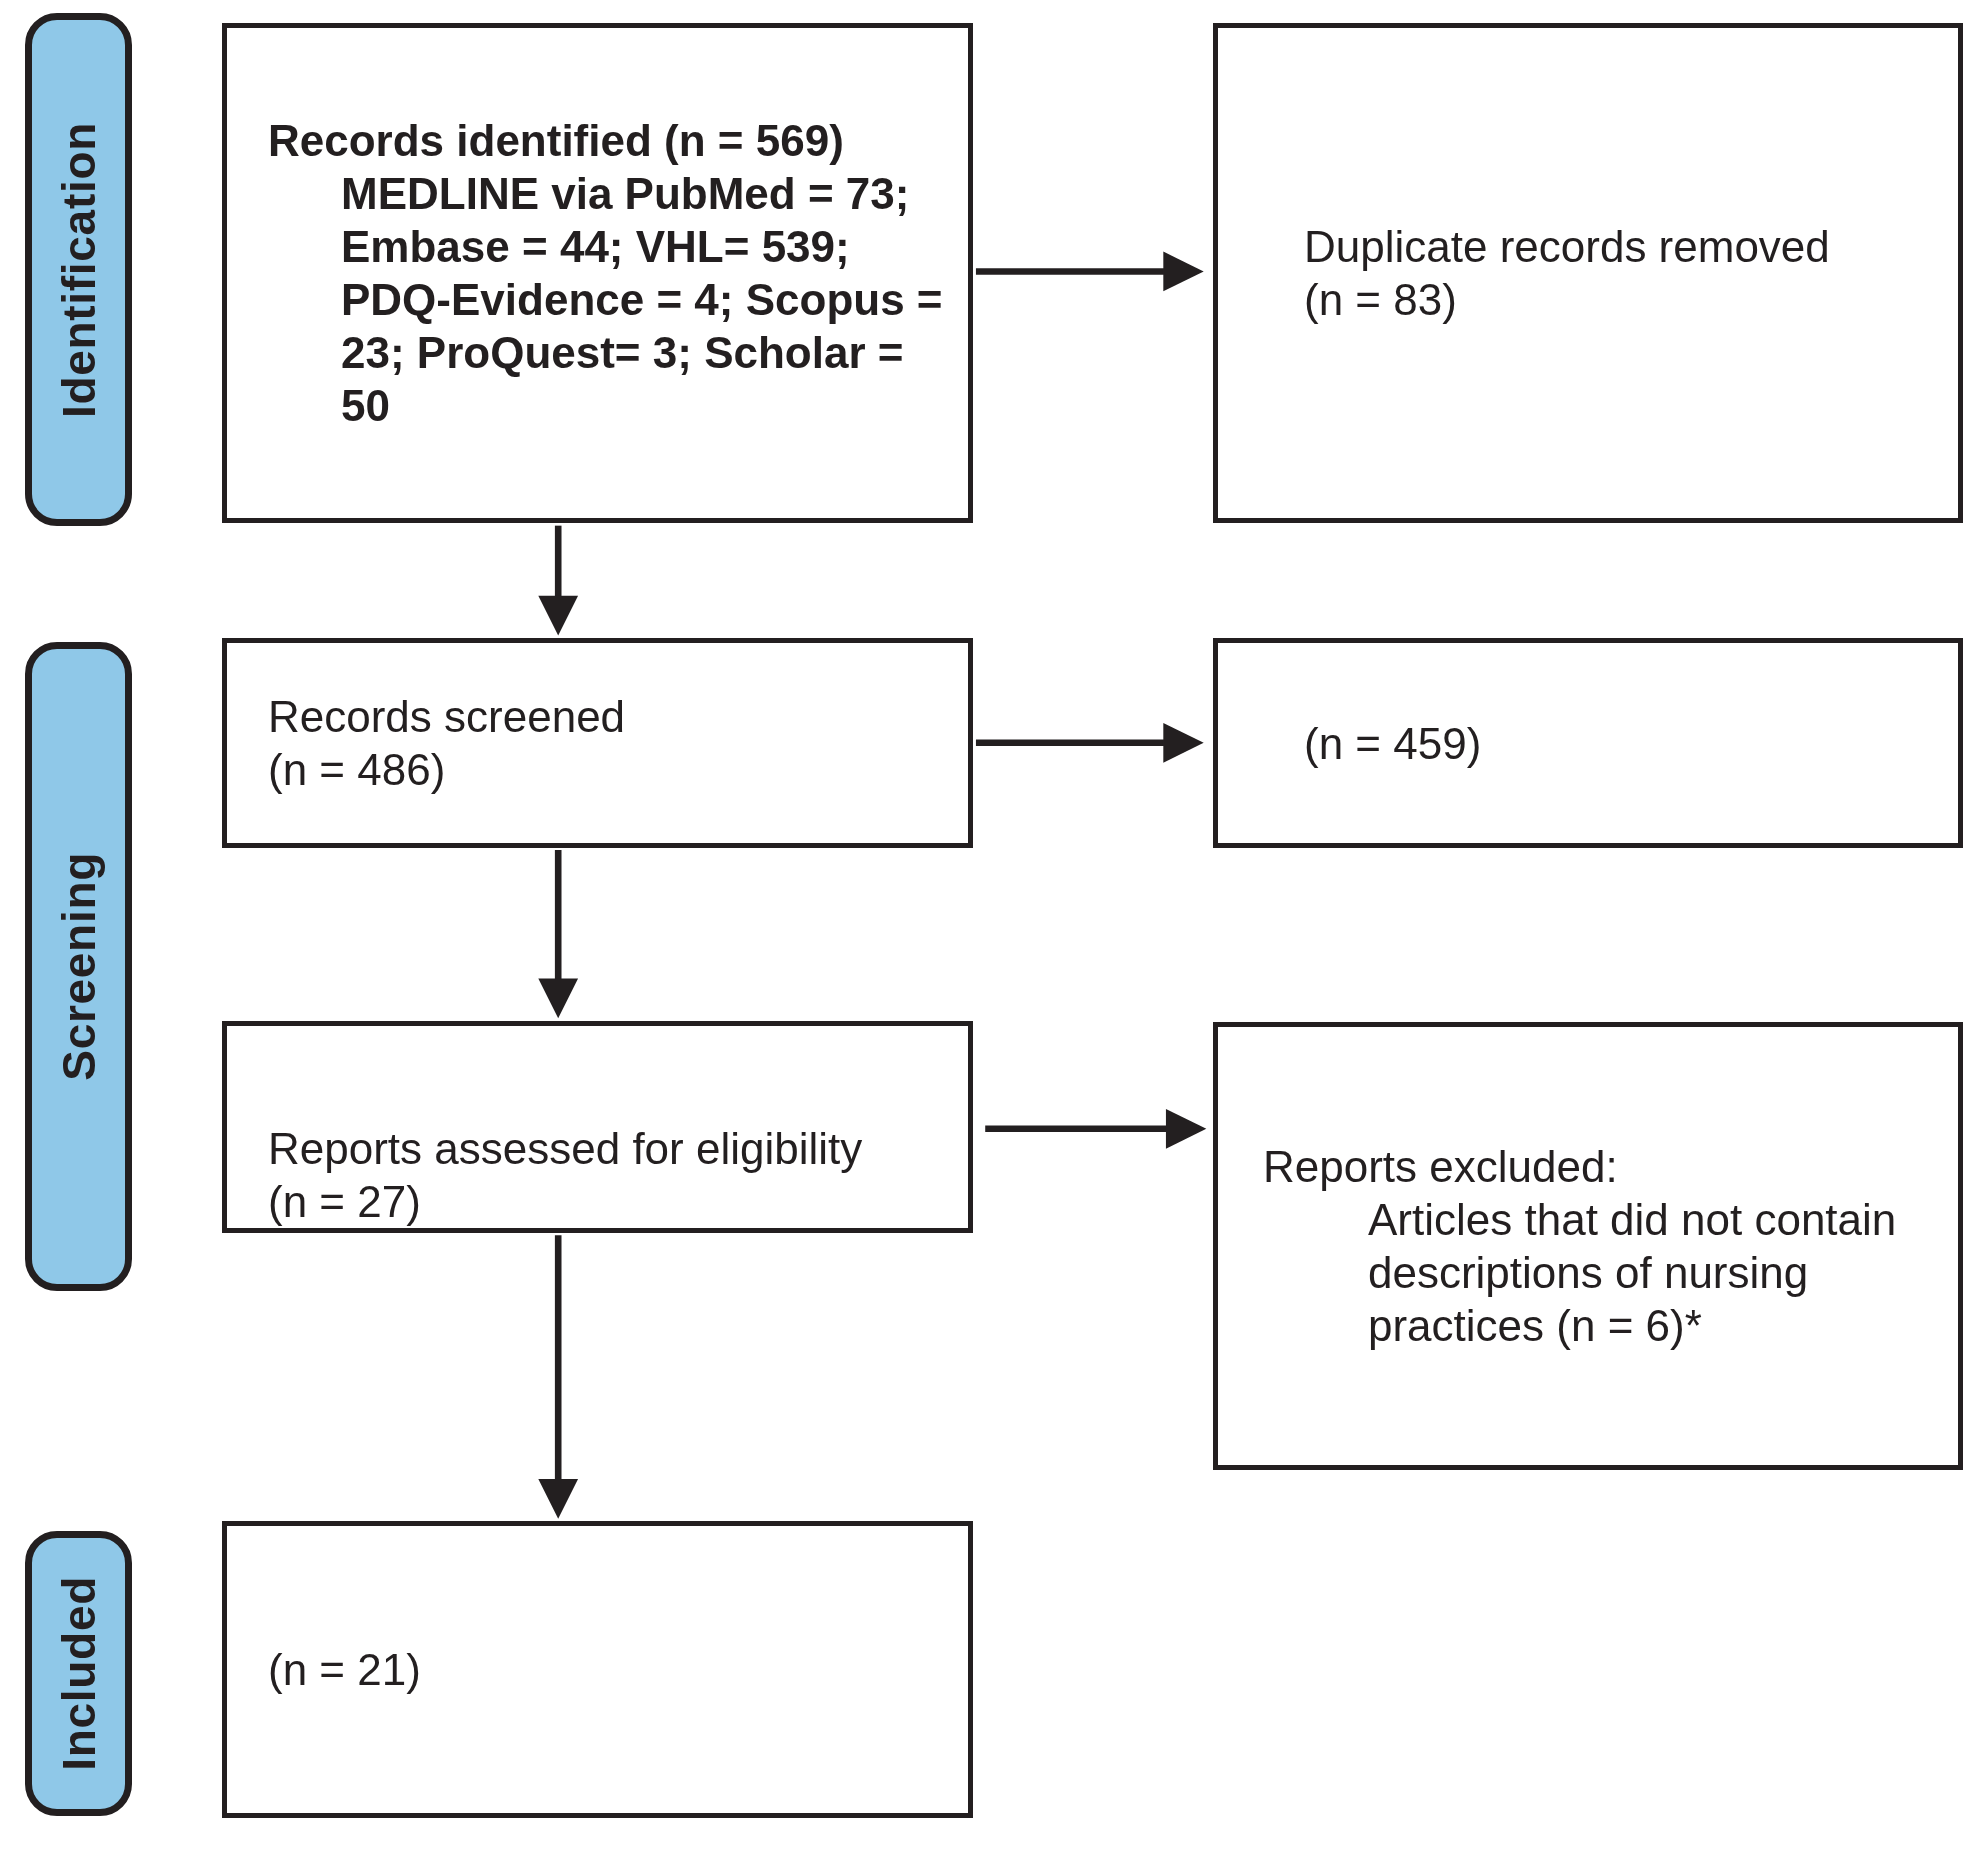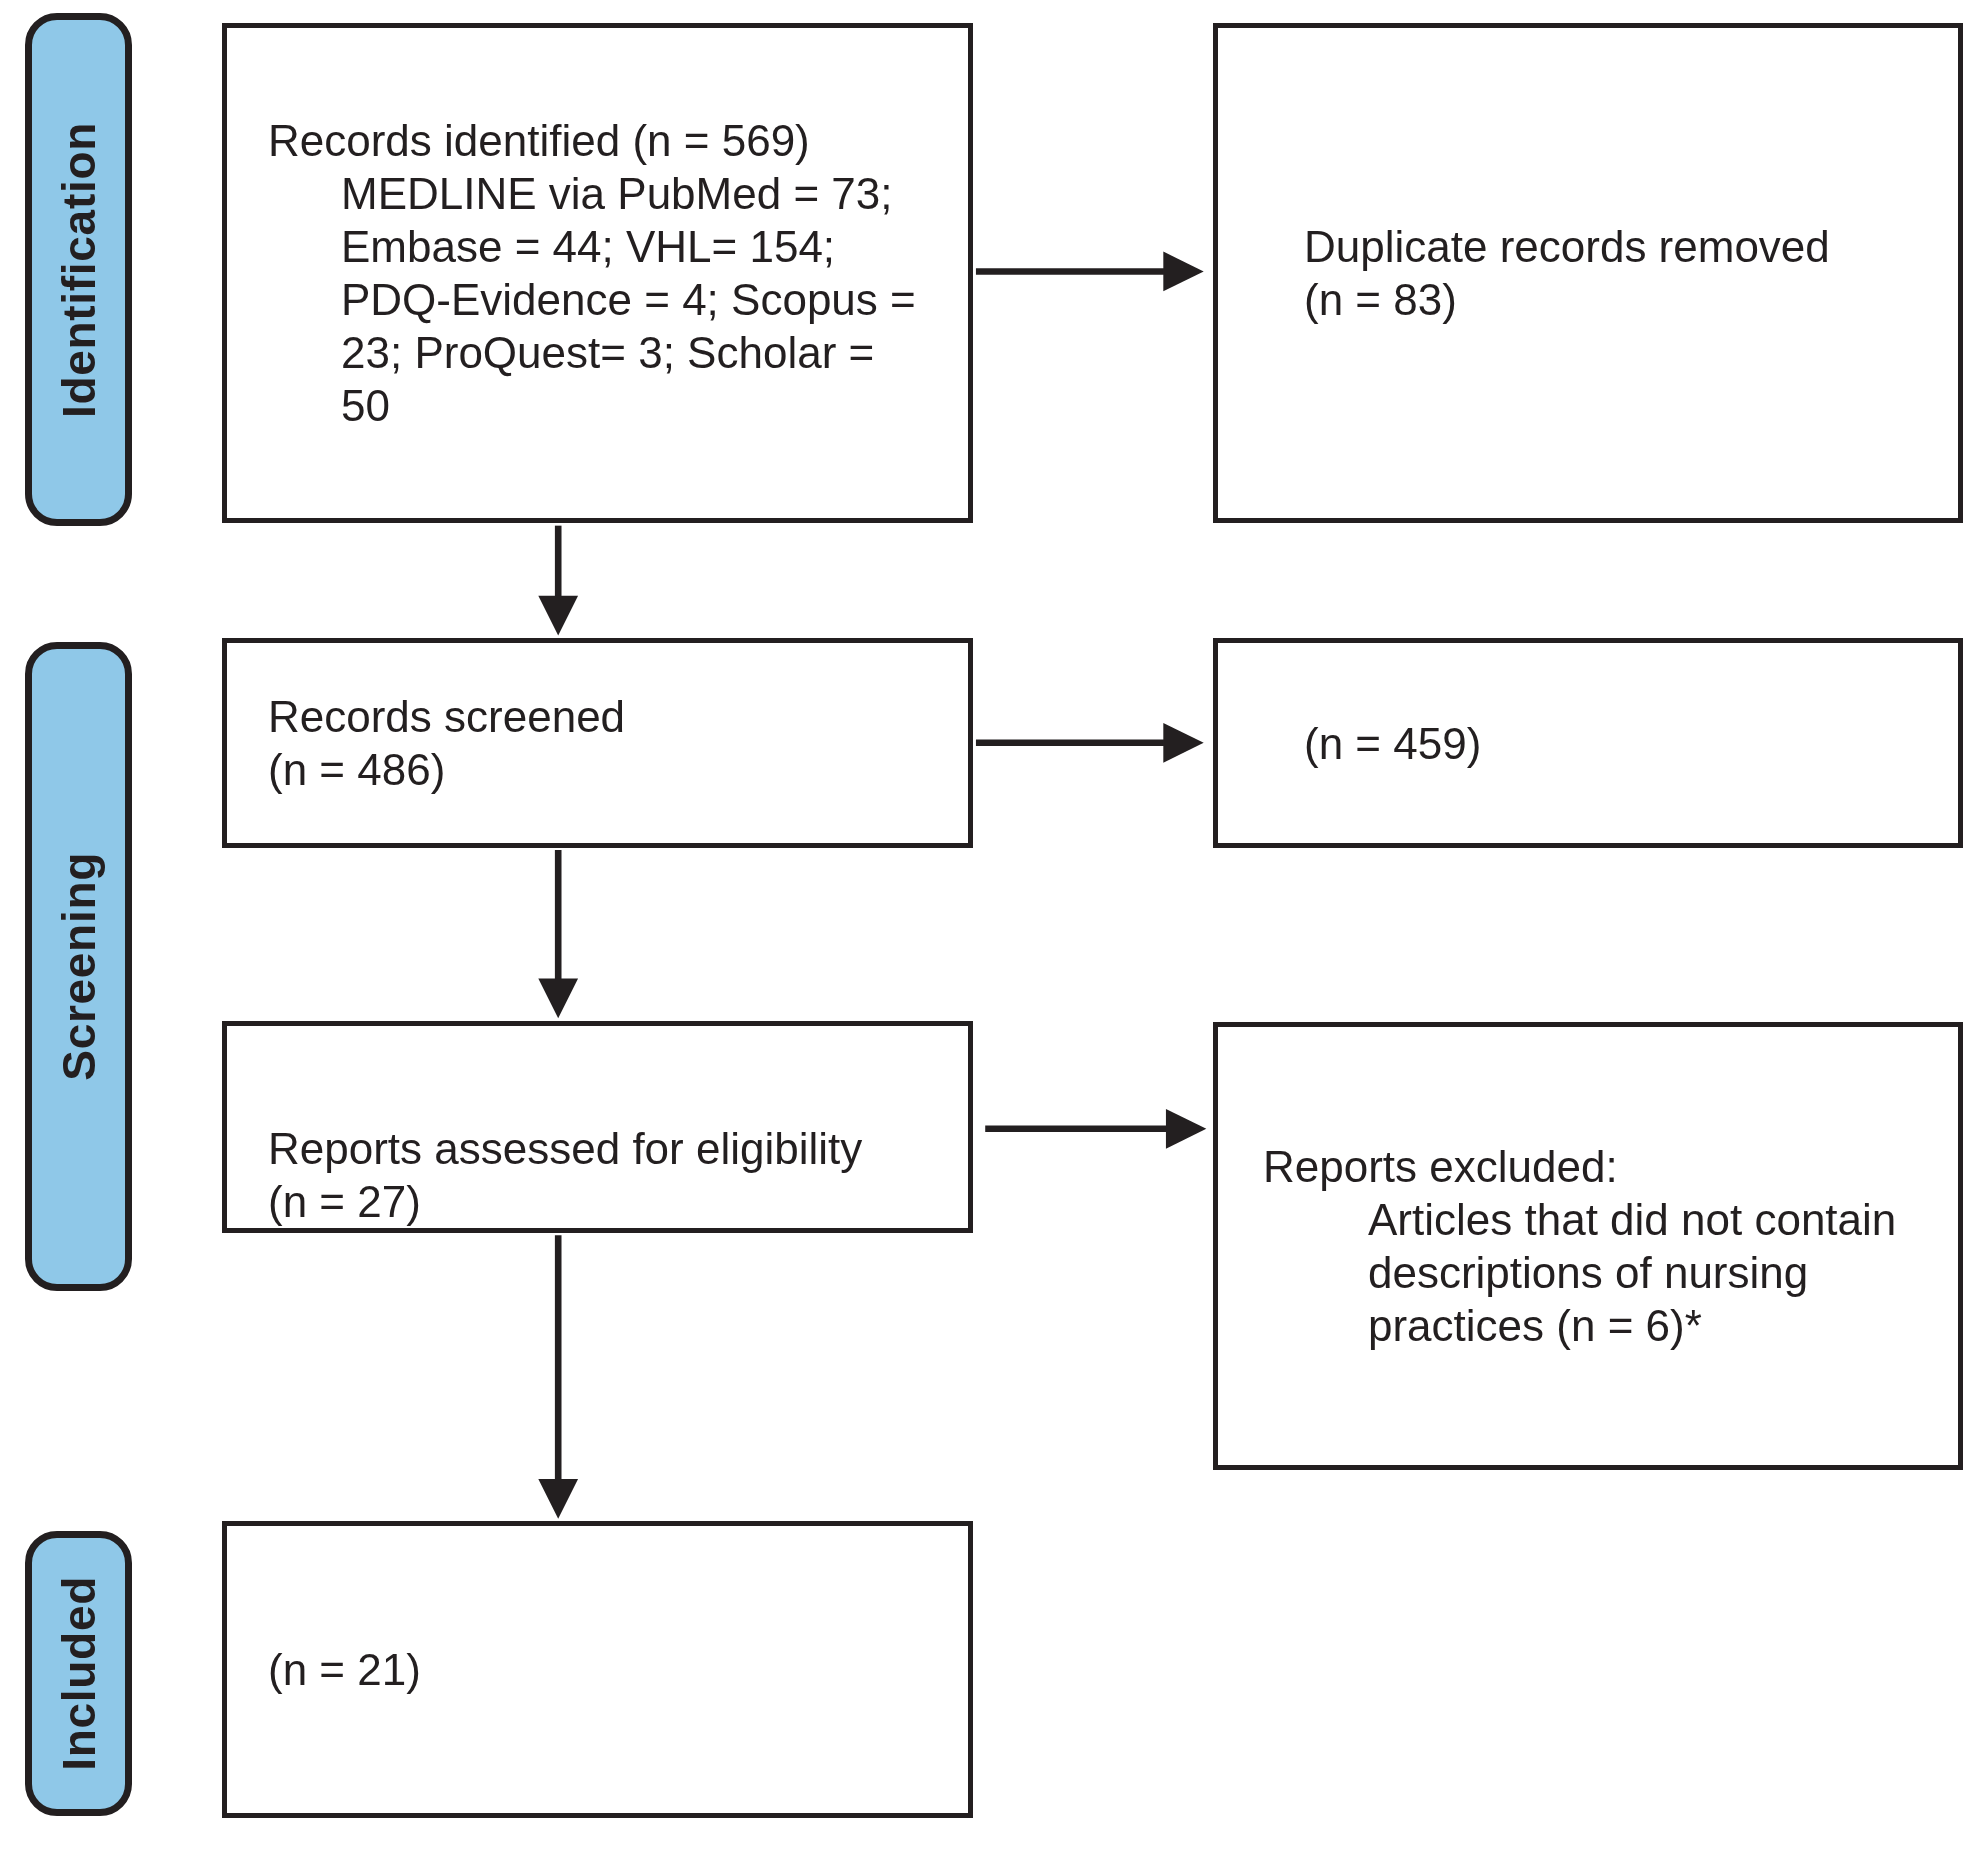--- a/index.html
+++ b/index.html
@@ -71,24 +71,24 @@
   </div>
 
   <div class="stage" style="left:25px; top:642px; width:107px; height:649px;">
     <span class="vtext">Screening</span>
   </div>
 
   <div class="stage" style="left:25px; top:1531px; width:107px; height:285px;">
     <span class="vtext">Included</span>
   </div>
 
-  <div class="fbox pad-sm" style="left:222px; top:23px; width:751px; height:500px;">
+  <div class="fbox pad-sm" style="left:222px; top:23px; width:751px; height:500px;font-weight:bold;">
     <div class="ln">Records identified (n = 569)</div>
     <div class="ln indent-110">MEDLINE via PubMed = 73;</div>
-    <div class="ln indent-110">Embase = 44; VHL= 154;</div>
+    <div class="ln indent-110">Embase = 44; VHL= 539;</div>
     <div class="ln indent-110">PDQ-Evidence = 4; Scopus =</div>
     <div class="ln indent-110">23; ProQuest= 3; Scholar =</div>
     <div class="ln indent-110">50</div>
   </div>
 
   <div class="fbox pad-lg" style="left:1213px; top:23px; width:750px; height:500px;">
     <div class="ln">Duplicate records removed</div>
     <div class="ln">(n = 83)</div>
   </div>
 

